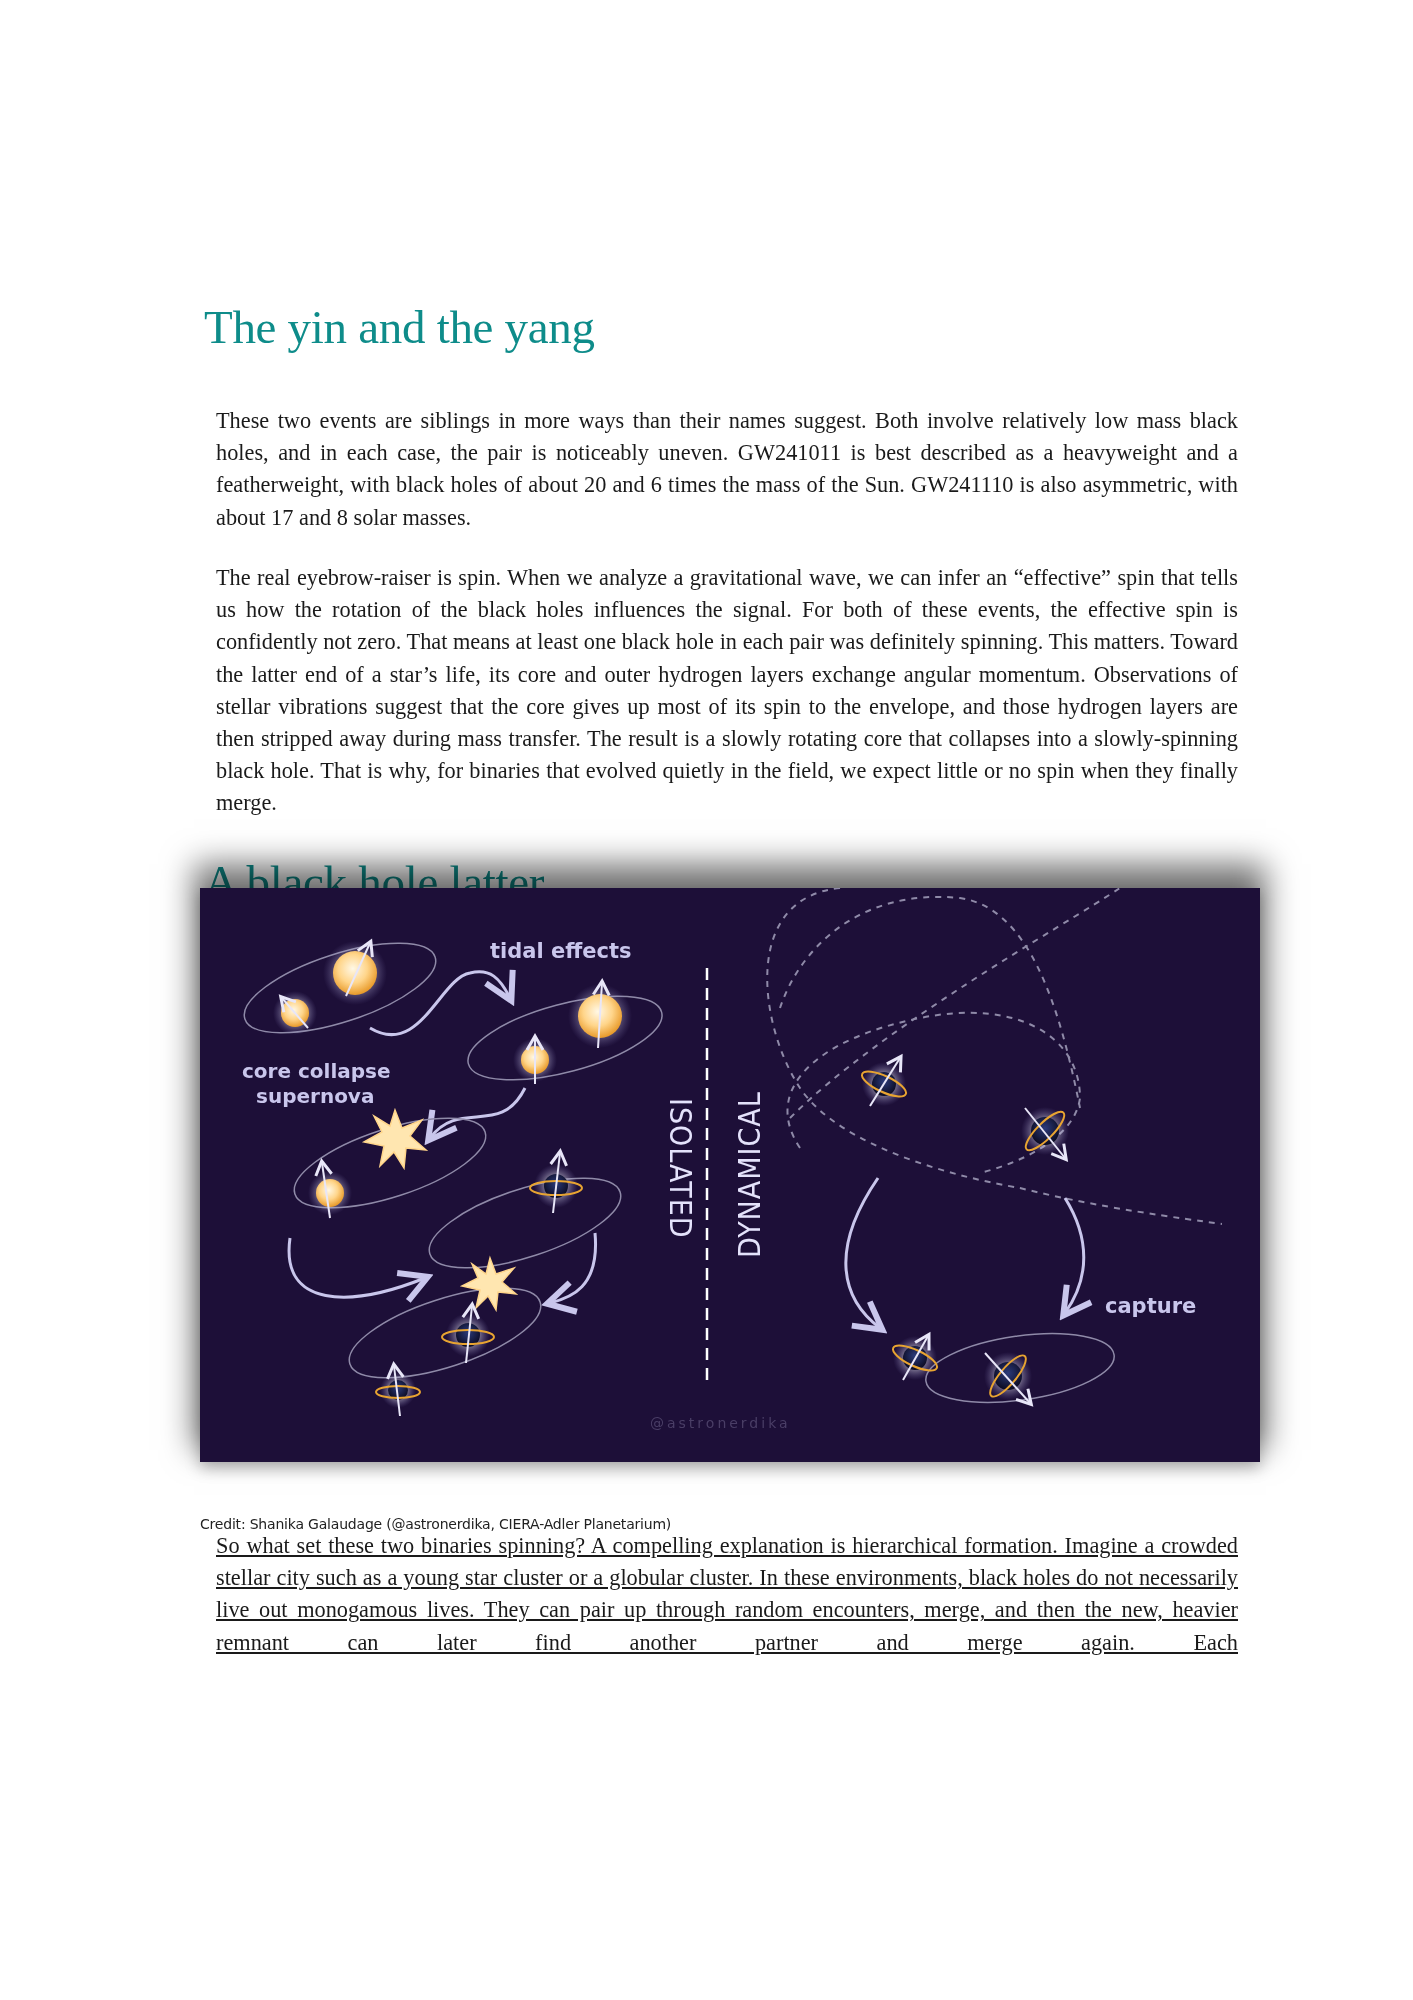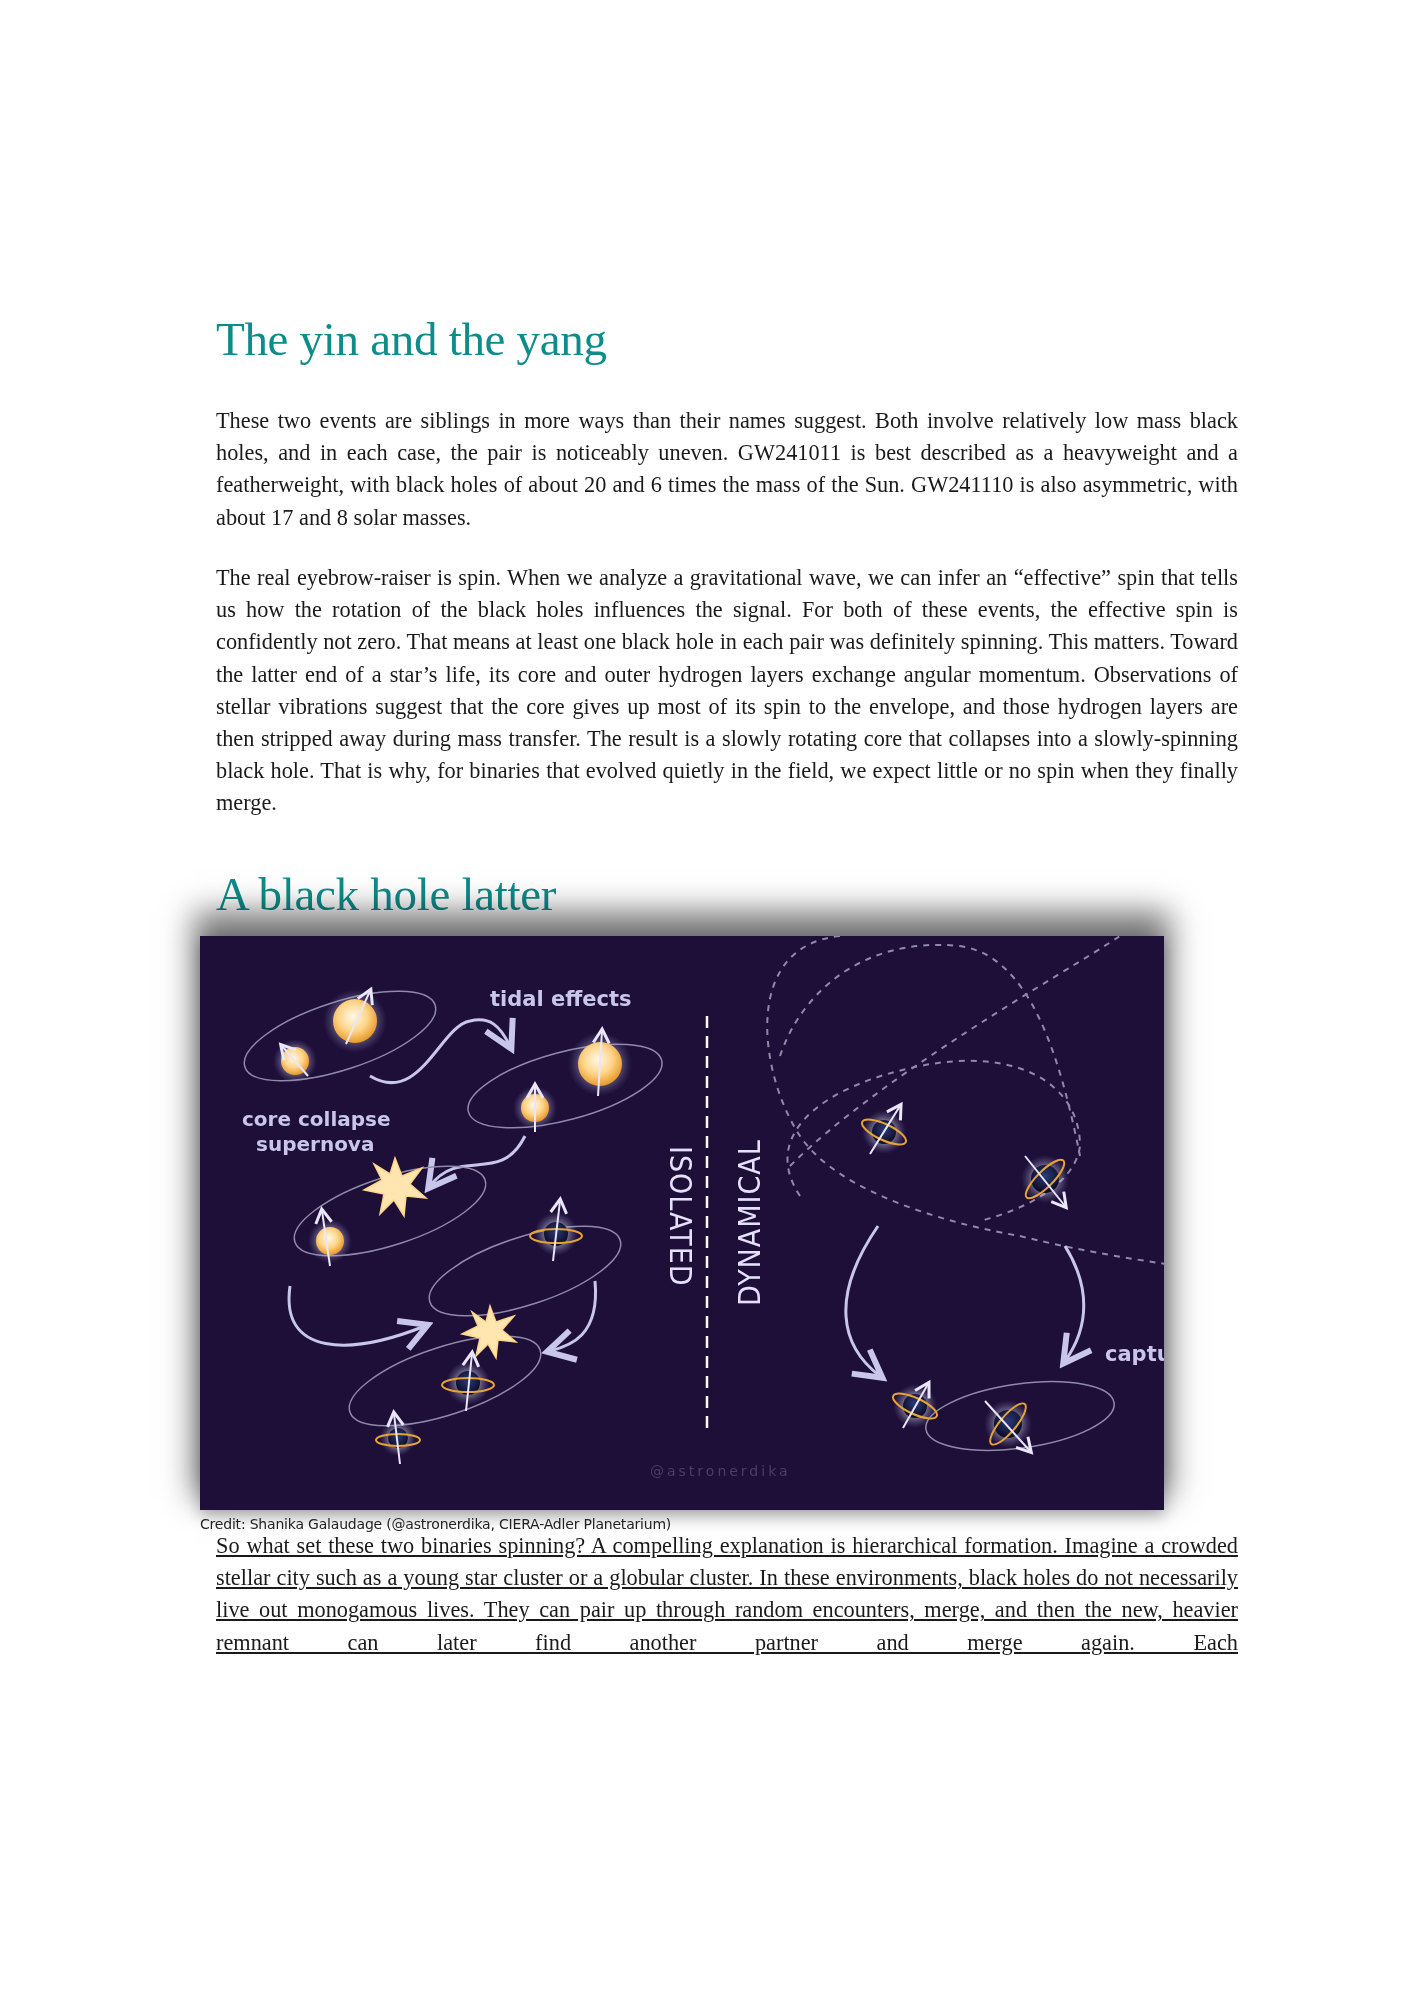--- a/index.html
+++ b/index.html
@@ -1,34 +1,34 @@
 <!DOCTYPE html>
 <html><head>
 <meta charset="utf-8">
 <style>
   html, body { margin: 0; padding: 0; background: #ffffff; }
   body { width: 1413px; height: 2000px; position: relative; overflow: hidden; }
   .page { position: absolute; left: 200px; top: 0; width: 1022px; }
   h2 {
     font-family: "Liberation Serif", "DejaVu Serif", serif;
-    font-weight: normal; color: #0e8c8a; margin: 16px;
+    font-weight: normal; color: #0e8c8a; margin: 4px;
     font-size: 47px; letter-spacing: -0.3px; line-height: 1;
   }
   .h1 { position: absolute; top: 300px; left: 0; }
   .h2 { position: absolute; top: 855px; left: 0; }
   p {
     font-family: "Liberation Serif", "DejaVu Serif", serif;
     font-size: 22.3px; line-height: 32.2px; color: #1a1a1a;
     margin: 16px; text-align: justify; text-align-last: left;
   }
   .p1 { position: absolute; top: 389px; left: 0; width: 1022px; }
   .p2 { position: absolute; top: 546px; left: 0; width: 1022px; }
   .p3 { position: absolute; top: 1514px; left: 0; width: 1022px; text-align-last: justify; text-decoration: underline; }
   .figure {
-    position: absolute; top: 936px; left: 0; width: 964px; height: 574px;
+    position: absolute; top: 888px; left: 0; width: 1060px; height: 574px;
     background: #1d0f38;
     box-shadow: 0 -18px 30px 6px rgba(0,0,0,0.55), 0 6px 14px rgba(0,0,0,0.25);
     overflow: hidden;
   }
   .figure svg { position: absolute; left: 0; top: 0; }
   .caption {
     position: absolute; top: 1516px; left: 0;
     font-family: "DejaVu Sans", sans-serif; font-size: 14px; color: #222;
     letter-spacing: -0.2px;
   }

